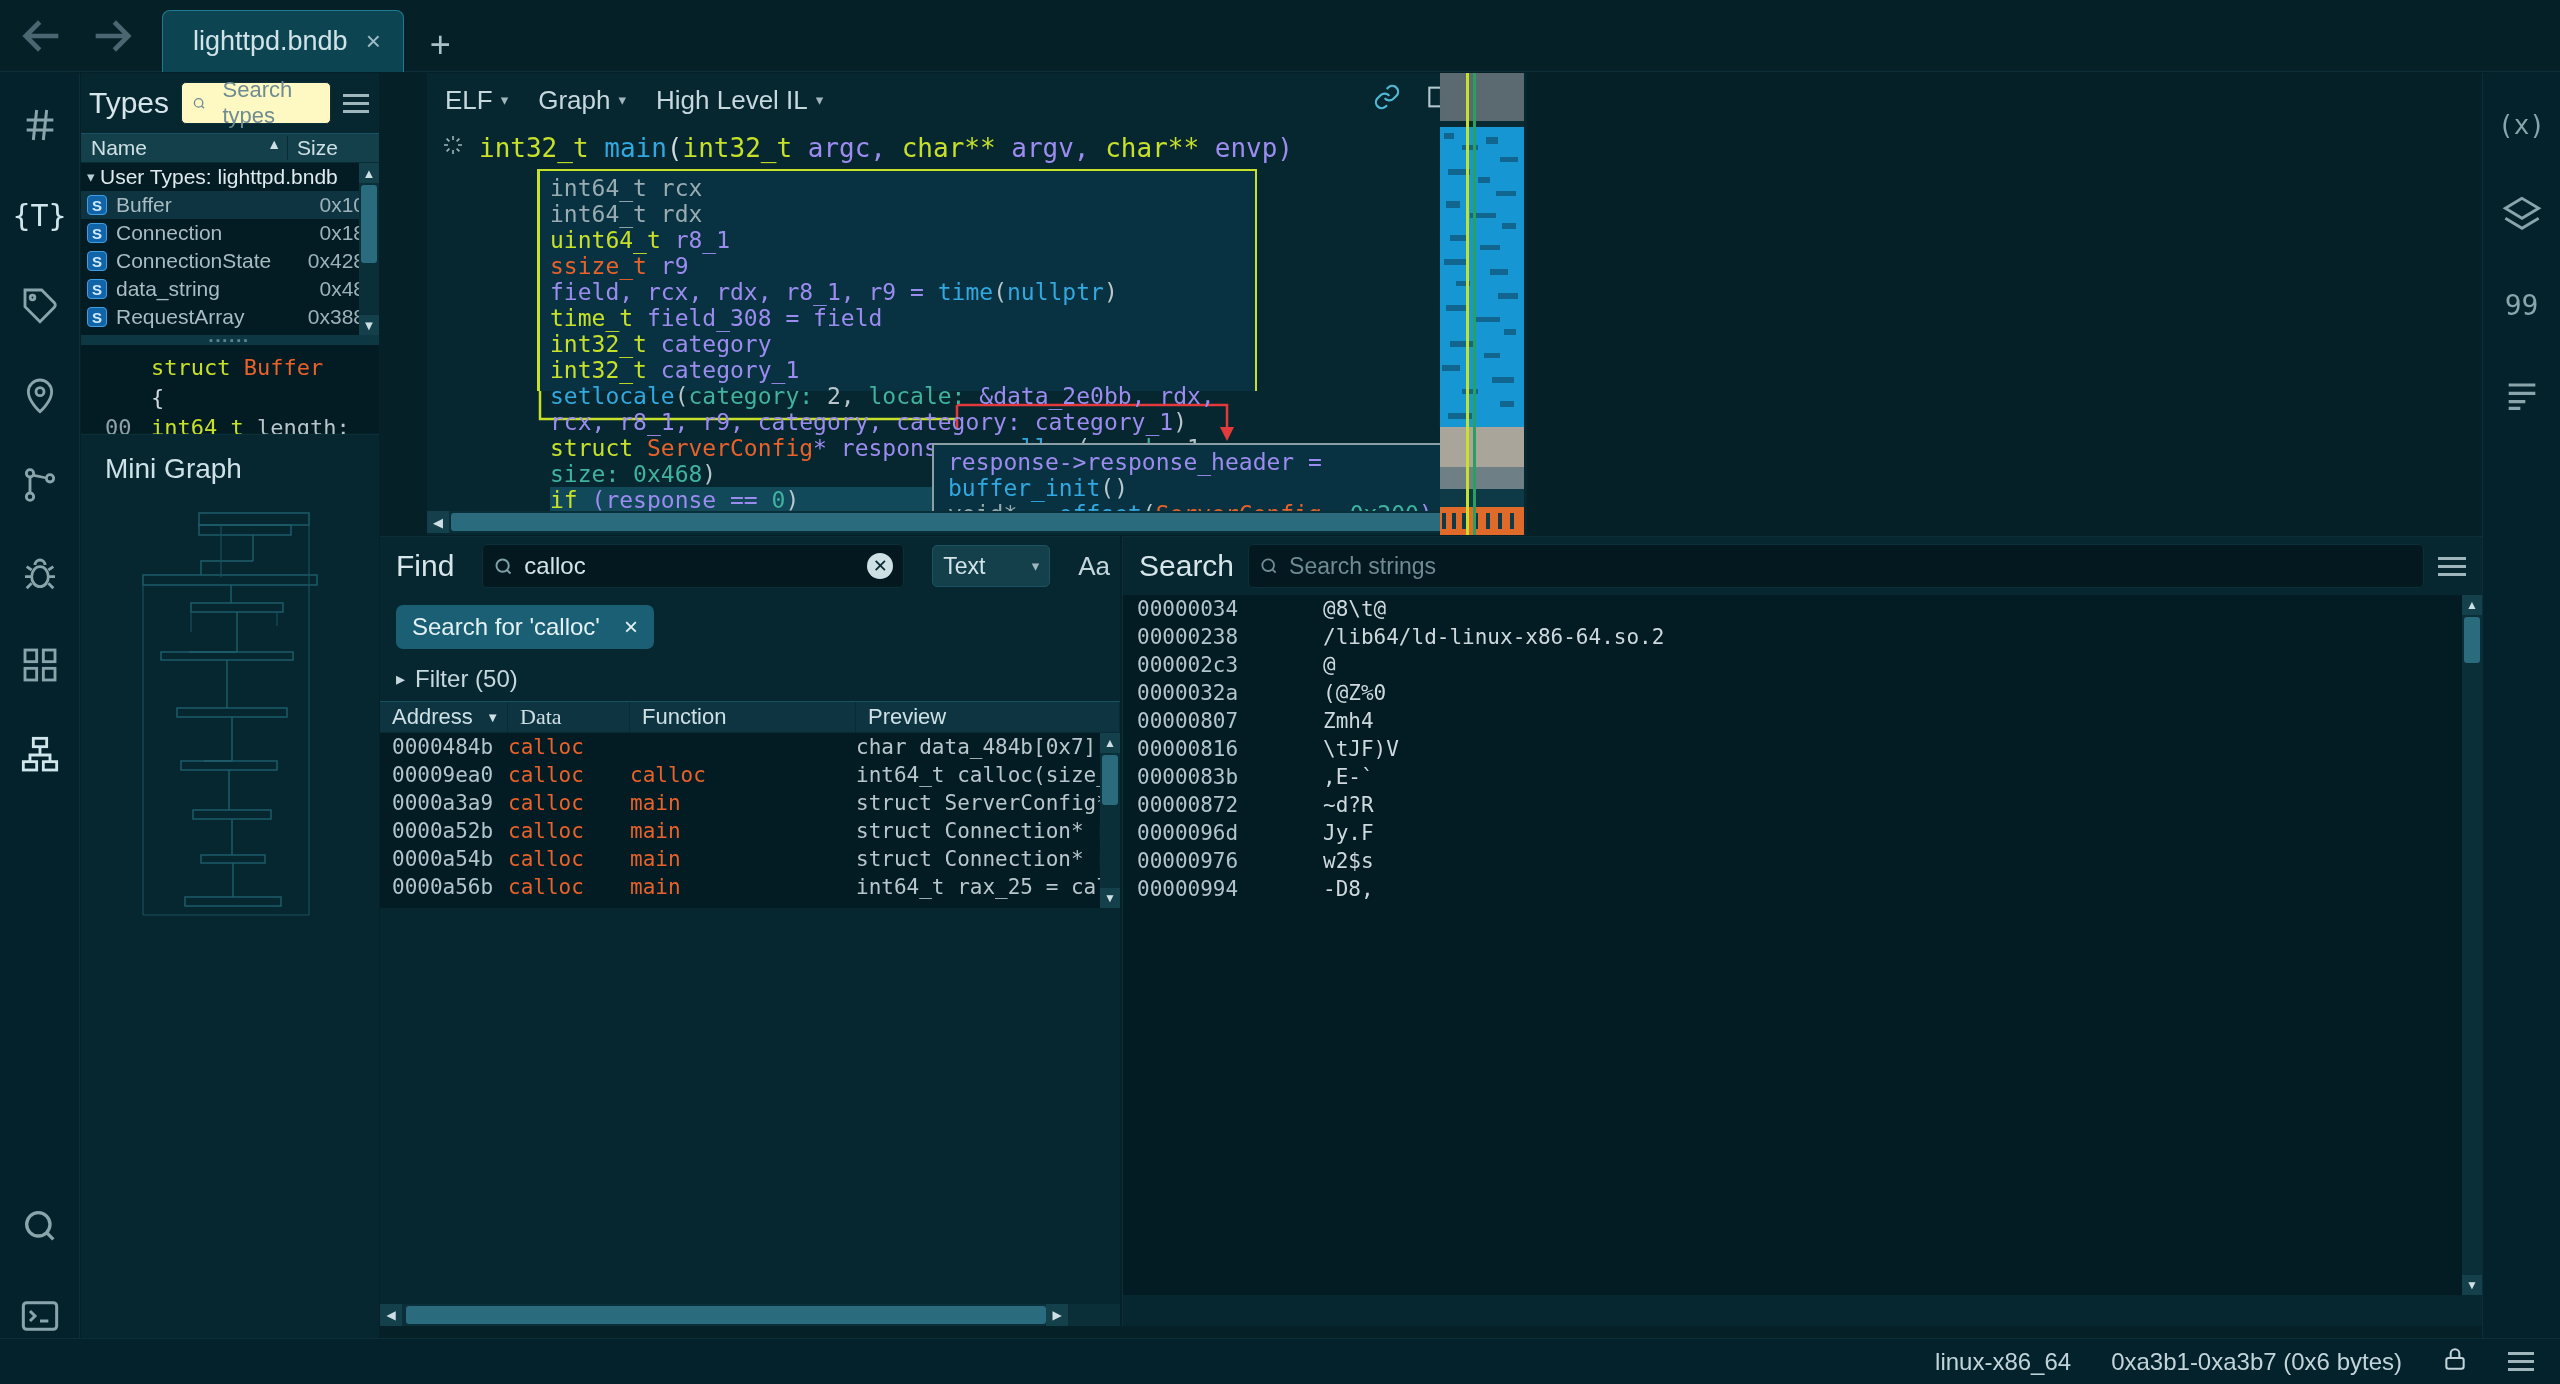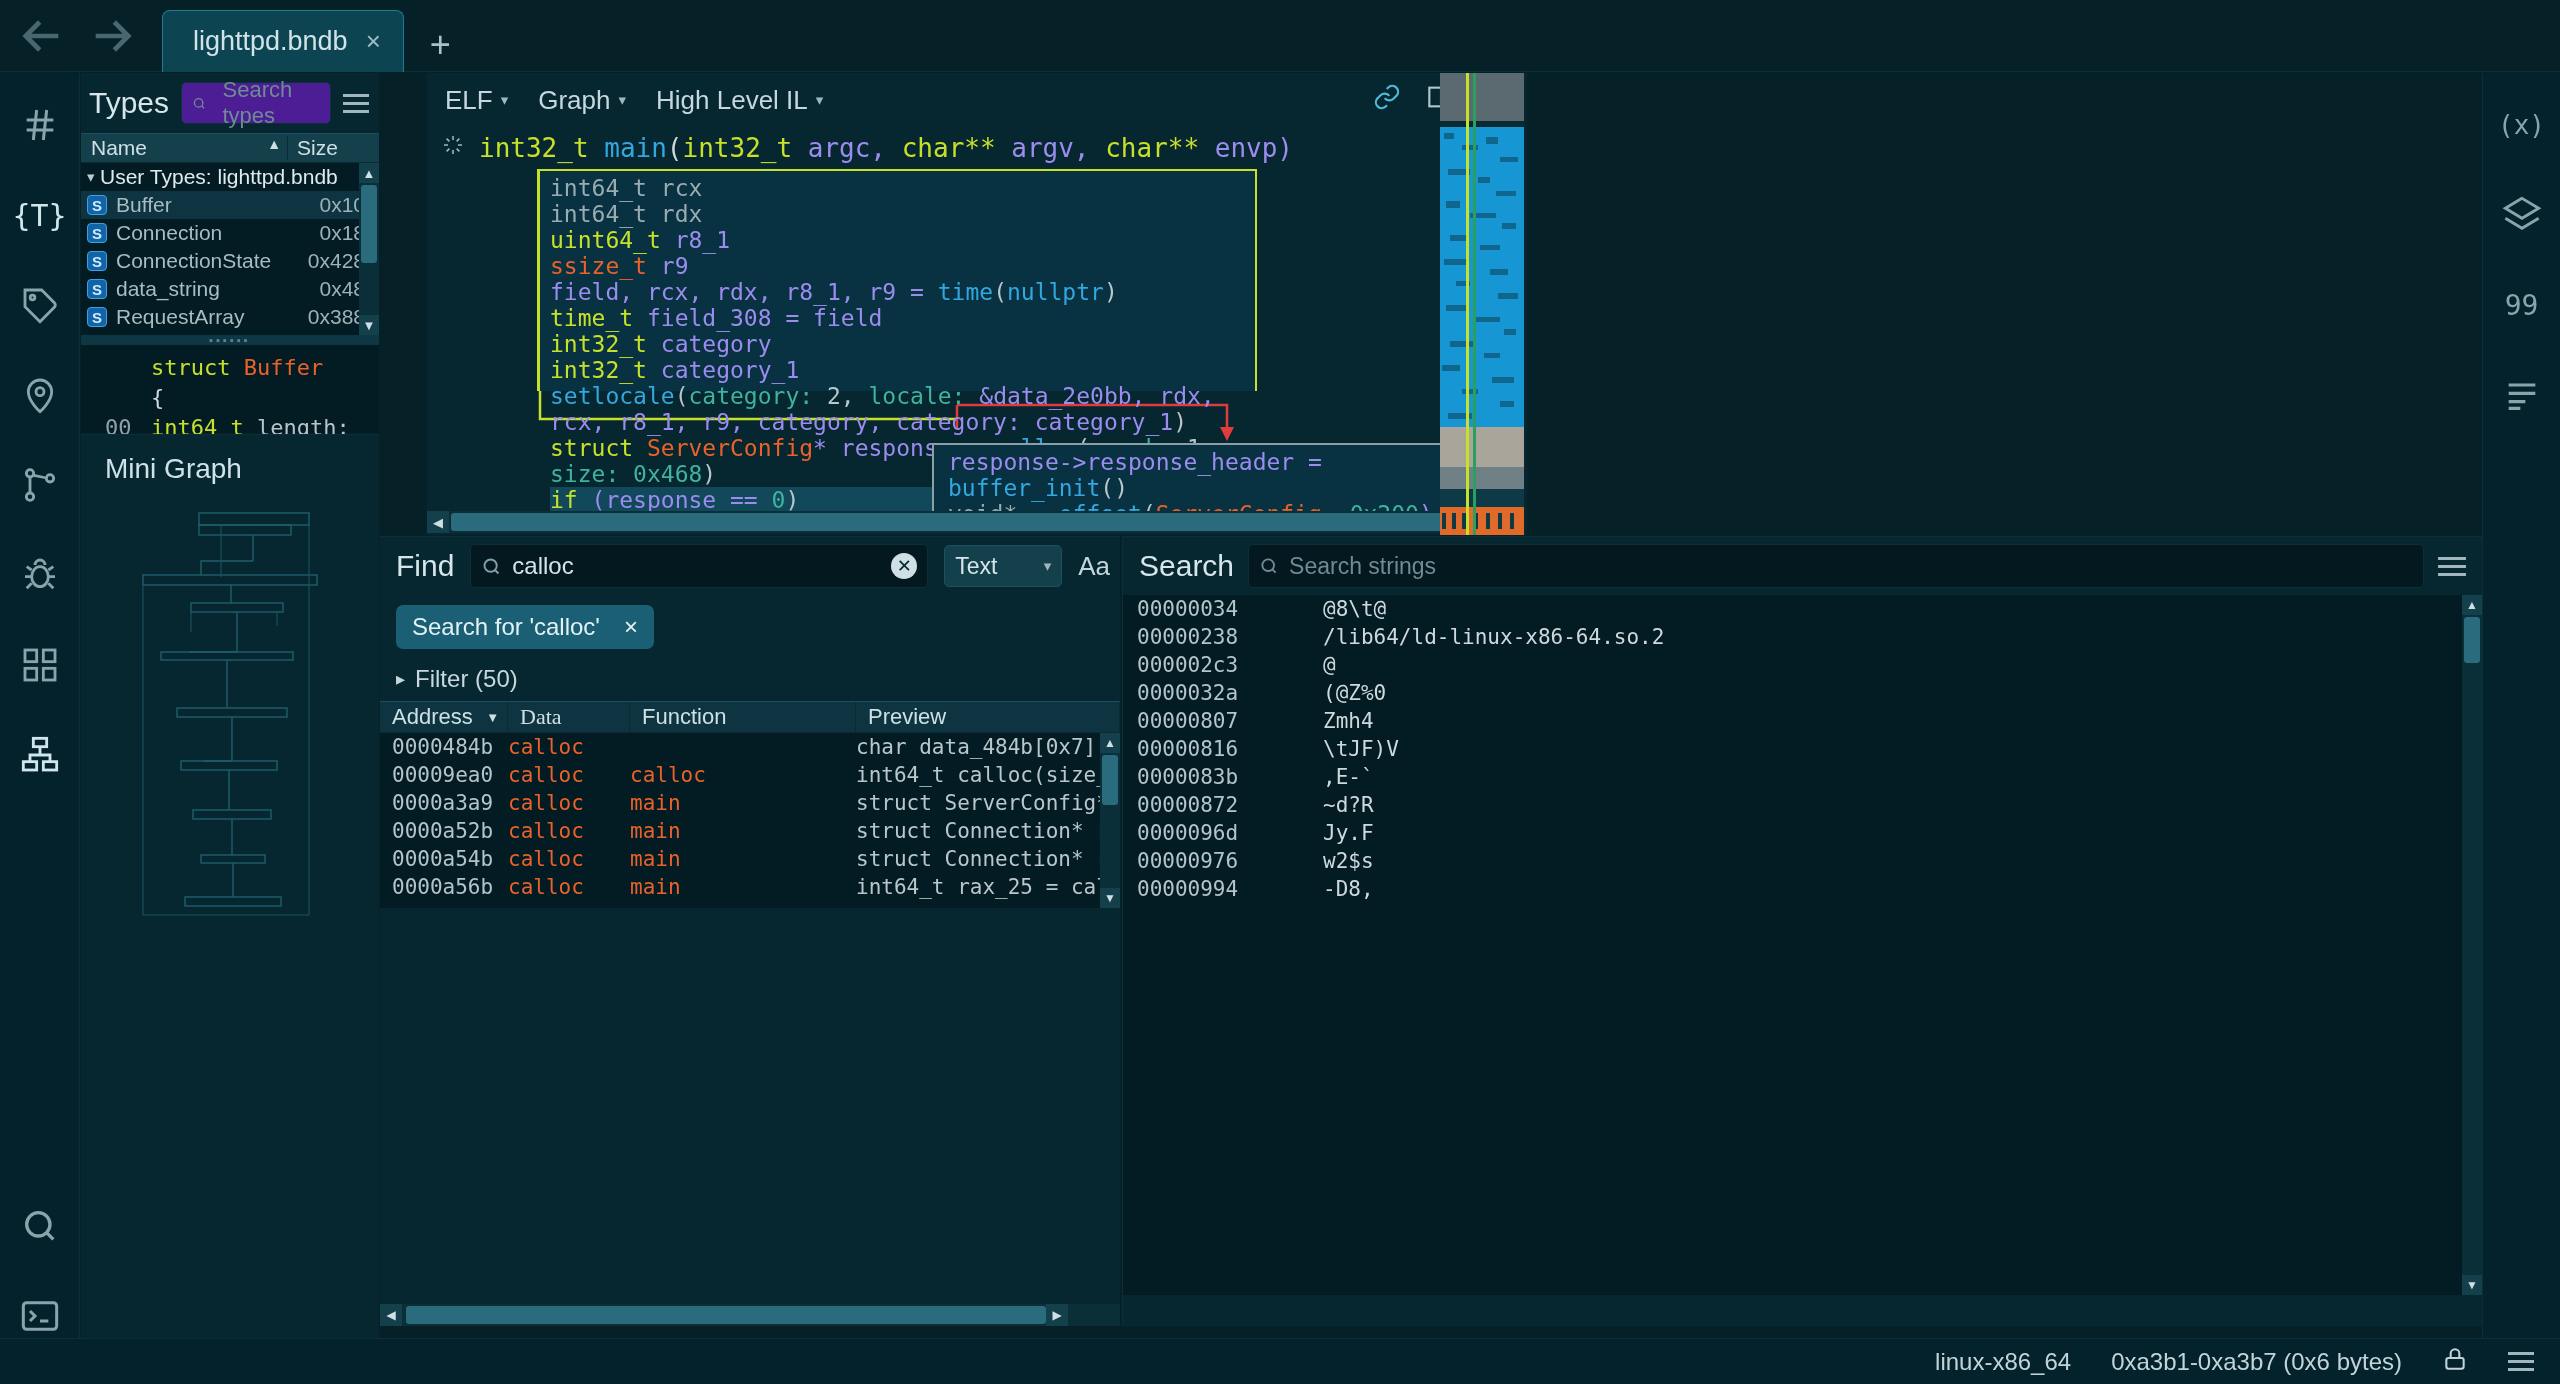--- a/index.html
+++ b/index.html
@@ -62,21 +62,21 @@
   
   #types {
     position:absolute; left:81px; top:73px; width:298px; height:360px;
     background:#062630;
   }
   #types-head {
     height:60px; display:flex; align-items:center; gap:12px; padding:0 10px 0 8px;
   }
   #types-title { font-size:30px; color:#d6e6ea; }
   #types-search {
-    flex:1; height:42px; background:#4c1d95; border:1px solid #0c2f39;
+    flex:1; height:42px; background:#fef9c3; border:1px solid #0c2f39;
     border-radius:5px; display:flex; align-items:center; gap:16px; padding:0 10px;
     color:#6f8b93; font-size:22px;
   }
   .hamb { width:26px; display:flex; flex-direction:column; gap:5px; }
   .hamb i { display:block; height:3px; background:#9fb6bc; }
 
   #types-cols {
     display:flex; height:30px; background:#14404c;
     border-top:1px solid #1b5263; border-bottom:1px solid #0a2b34;
     font-size:21px; color:#cfe0e5; align-items:center;
@@ -203,21 +203,21 @@
     position:absolute; left:1440px; top:73px; width:84px; height:462px;
     background:#051f27;
   }
   #ov-canvas { position:absolute; left:0; top:0; width:84px; height:462px; }
 
   
   #find {
     position:absolute; left:380px; top:536px; width:740px; height:790px;
     background:#062630; border-top:1px solid #0b2f39;
   }
-  #find-head { height:58px; display:flex; align-items:center; gap:16px; padding:0 10px 0 16px;text-align:center; }
+  #find-head { height:58px; display:flex; align-items:center; gap:28px; padding:0 10px 0 16px;text-align:center; }
   #find-title { font-size:30px; color:#d6e6ea; }
   #find-input {
     flex:1; height:44px; background:#03191f; border:1px solid #0c2f39; border-radius:5px;
     display:flex; align-items:center; gap:10px; padding:0 10px; font-size:24px; color:#d5e4e9;
   }
   #find-clear {
     width:26px; height:26px; border-radius:50%; background:#cfe0e5; color:#062630;
     display:flex; align-items:center; justify-content:center; font-size:18px; margin-left:auto;
   }
   #find-select {

